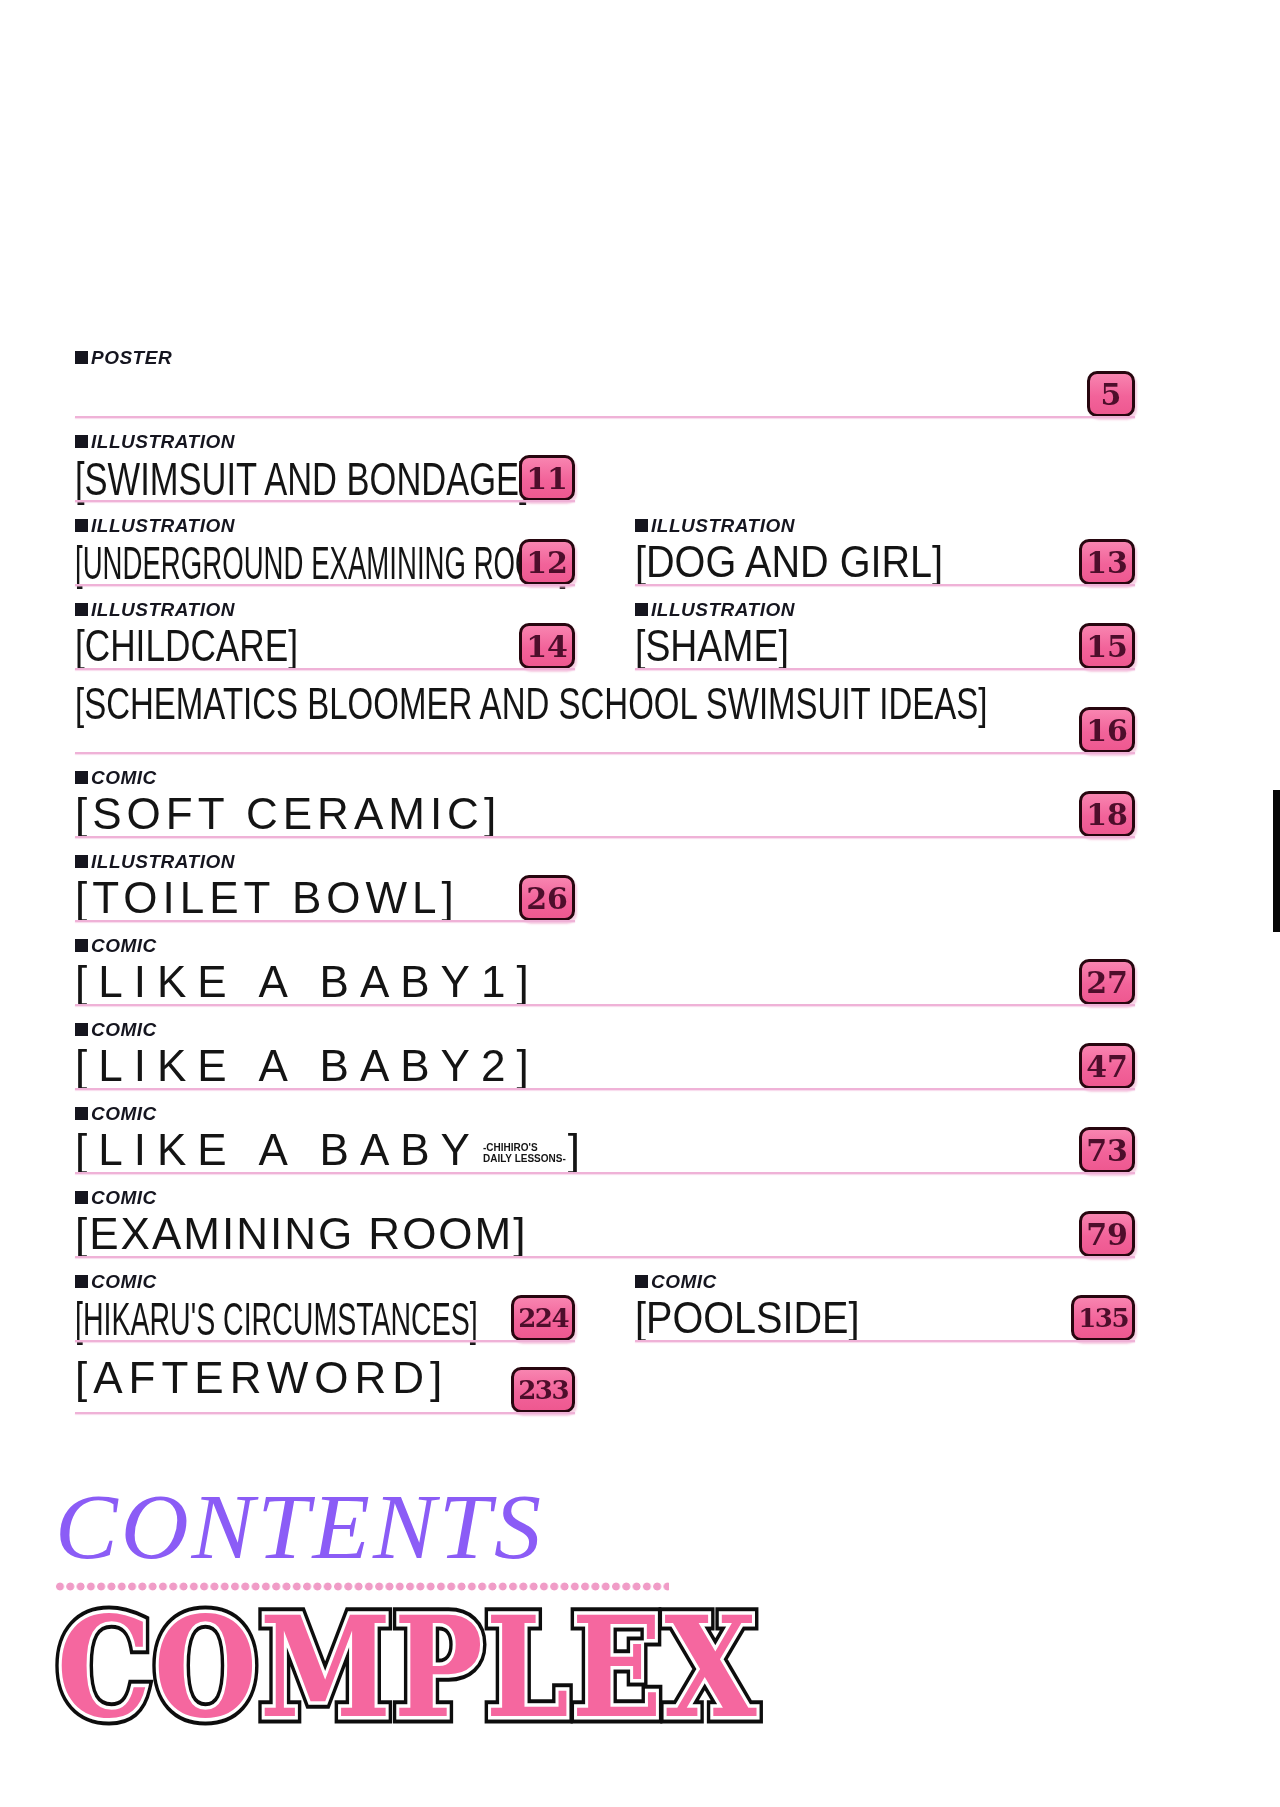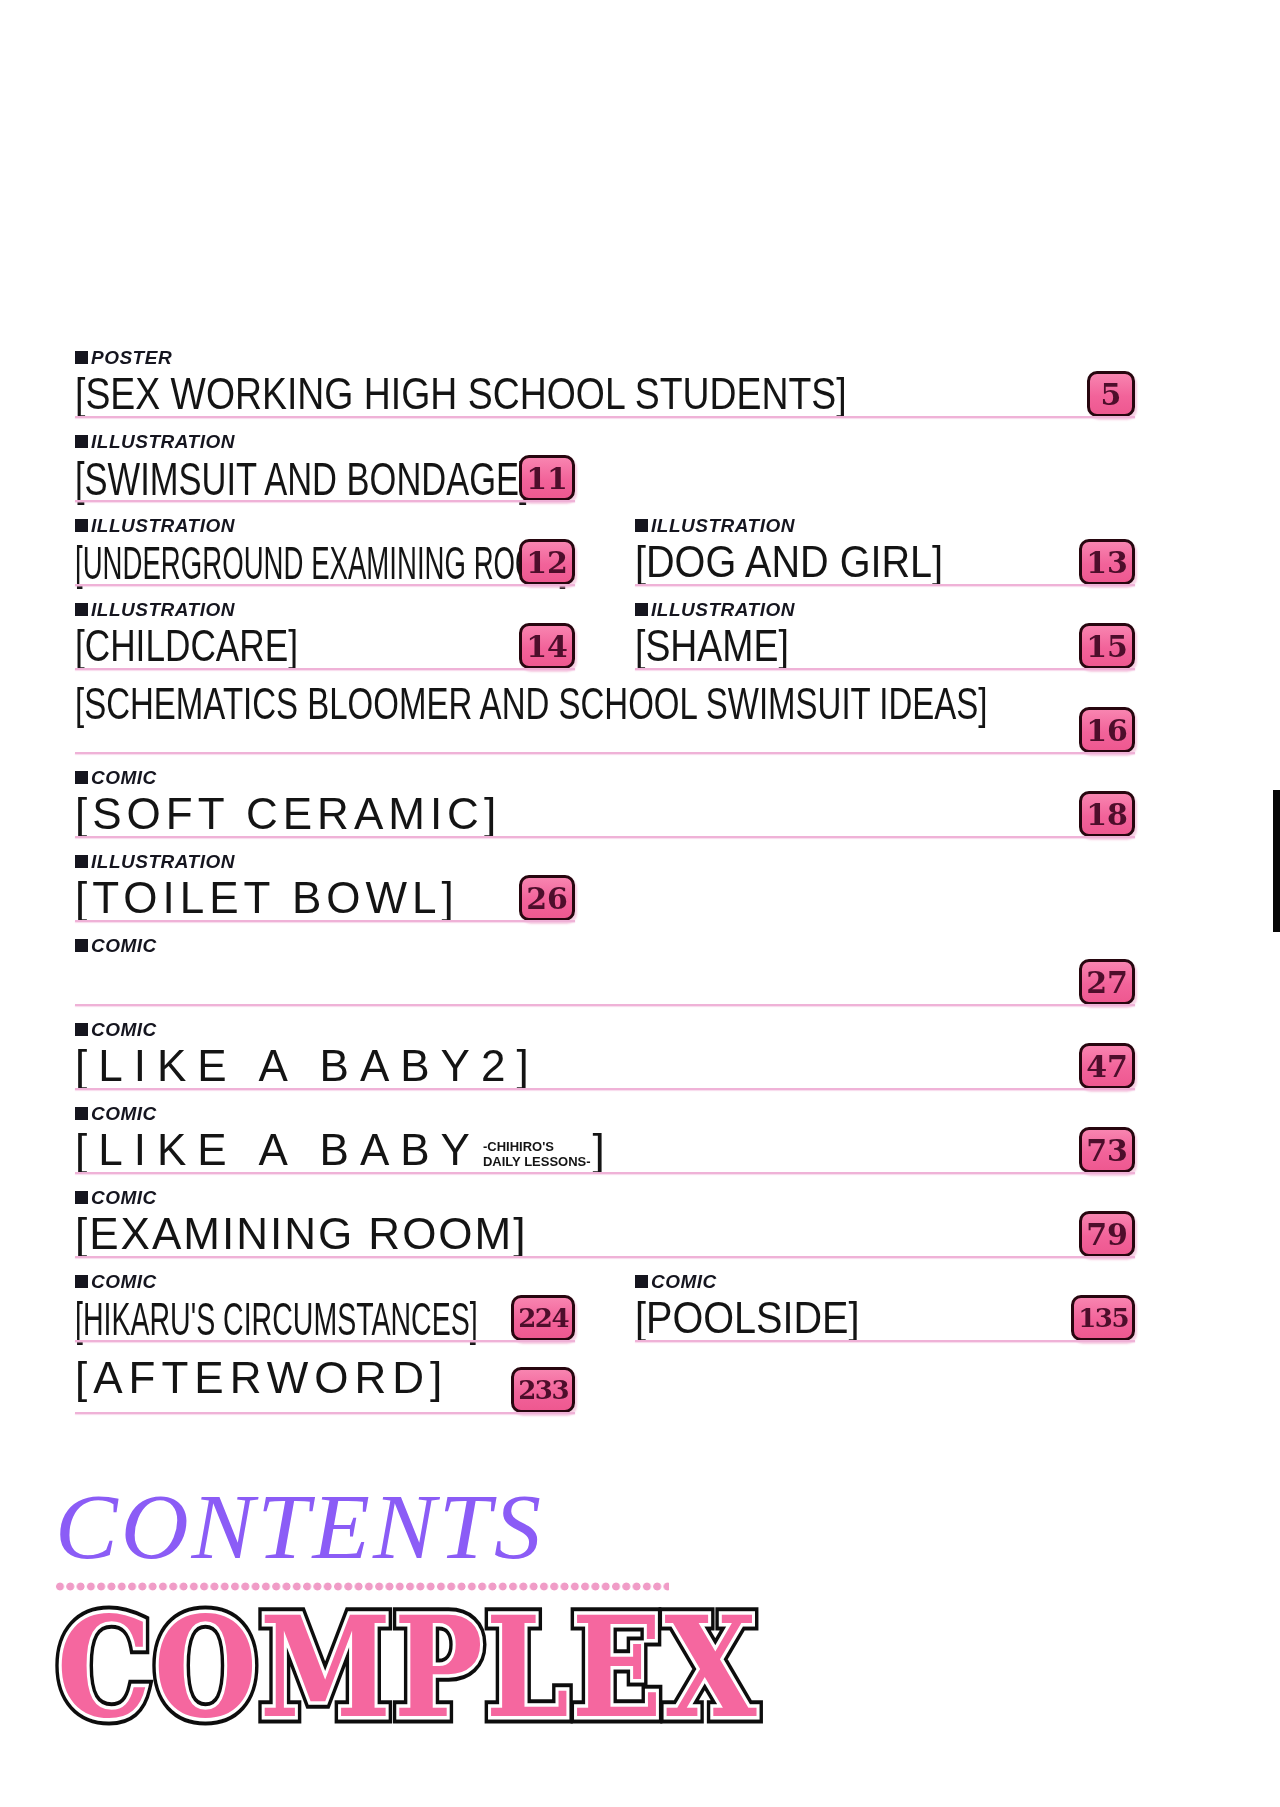--- a/index.html
+++ b/index.html
@@ -27,21 +27,21 @@
   .cx75 { transform:scaleX(.75); }
   .cx80 { transform:scaleX(.80); }
   .cx85 { transform:scaleX(.85); }
   .cx90 { transform:scaleX(.90); }
   .ls2  { letter-spacing:2px; }
   .ls5  { letter-spacing:5px;text-align:center; }
   .ls6  { letter-spacing:6px; }
   .ls11 { letter-spacing:11px; }
   .fs46 { font-size:46px; }
 
-  .stack { display:inline-flex; flex-direction:column; vertical-align:baseline; letter-spacing:0; font-size:13px; font-weight:bold; line-height:1.12; transform:translateY(-14px); margin:0 2px; }
+  .stack { display:inline-flex; flex-direction:column; vertical-align:baseline; letter-spacing:0; font-size:10px; font-weight:bold; line-height:1.12; transform:translateY(-14px); margin:0 2px; }
   .stack span { display:block; }
 
   .rule { position:absolute; left:0; right:0; bottom:0; height:2px; background:#efb2d7; box-shadow:0 1px 1px rgba(244,188,220,.55); }
 
   .badge {
     position:absolute; right:0; bottom:1px;
     min-width:48px; height:46px; padding:0 4px;
     background:linear-gradient(180deg,#f univers  ); 
   }
   .badge {
@@ -75,21 +75,20 @@
 
 <div class="page">
 
   <div class="toc">
 
     <div class="entry">
       <div class="cat">
         <span class="sq"></span>
         <span class="cat-text">POSTER</span>
       </div>
-      <div class="tl"><span class="t cx85">[SEX WORKING HIGH SCHOOL STUDENTS]</span></div>
       <span class="badge">5</span>
       <div class="rule"></div>
     </div>
 
     <div class="entry half">
       <div class="cat">
         <span class="sq"></span>
         <span class="cat-text">ILLUSTRATION</span>
       </div>
       <div class="tl"><span class="t cx75 fs46">[SWIMSUIT AND BONDAGE]</span></div>
@@ -163,20 +162,21 @@
       <div class="tl"><span class="t ls5">[TOILET BOWL]</span></div>
       <span class="badge">26</span>
       <div class="rule"></div>
     </div>
 
     <div class="entry">
       <div class="cat">
         <span class="sq"></span>
         <span class="cat-text">COMIC</span>
       </div>
+      <div class="tl"><span class="t ls11">[LIKE A BABY1]</span></div>
       <span class="badge">27</span>
       <div class="rule"></div>
     </div>
 
     <div class="entry">
       <div class="cat">
         <span class="sq"></span>
         <span class="cat-text">COMIC</span>
       </div>
       <div class="tl"><span class="t ls11">[LIKE A BABY2]</span></div>

